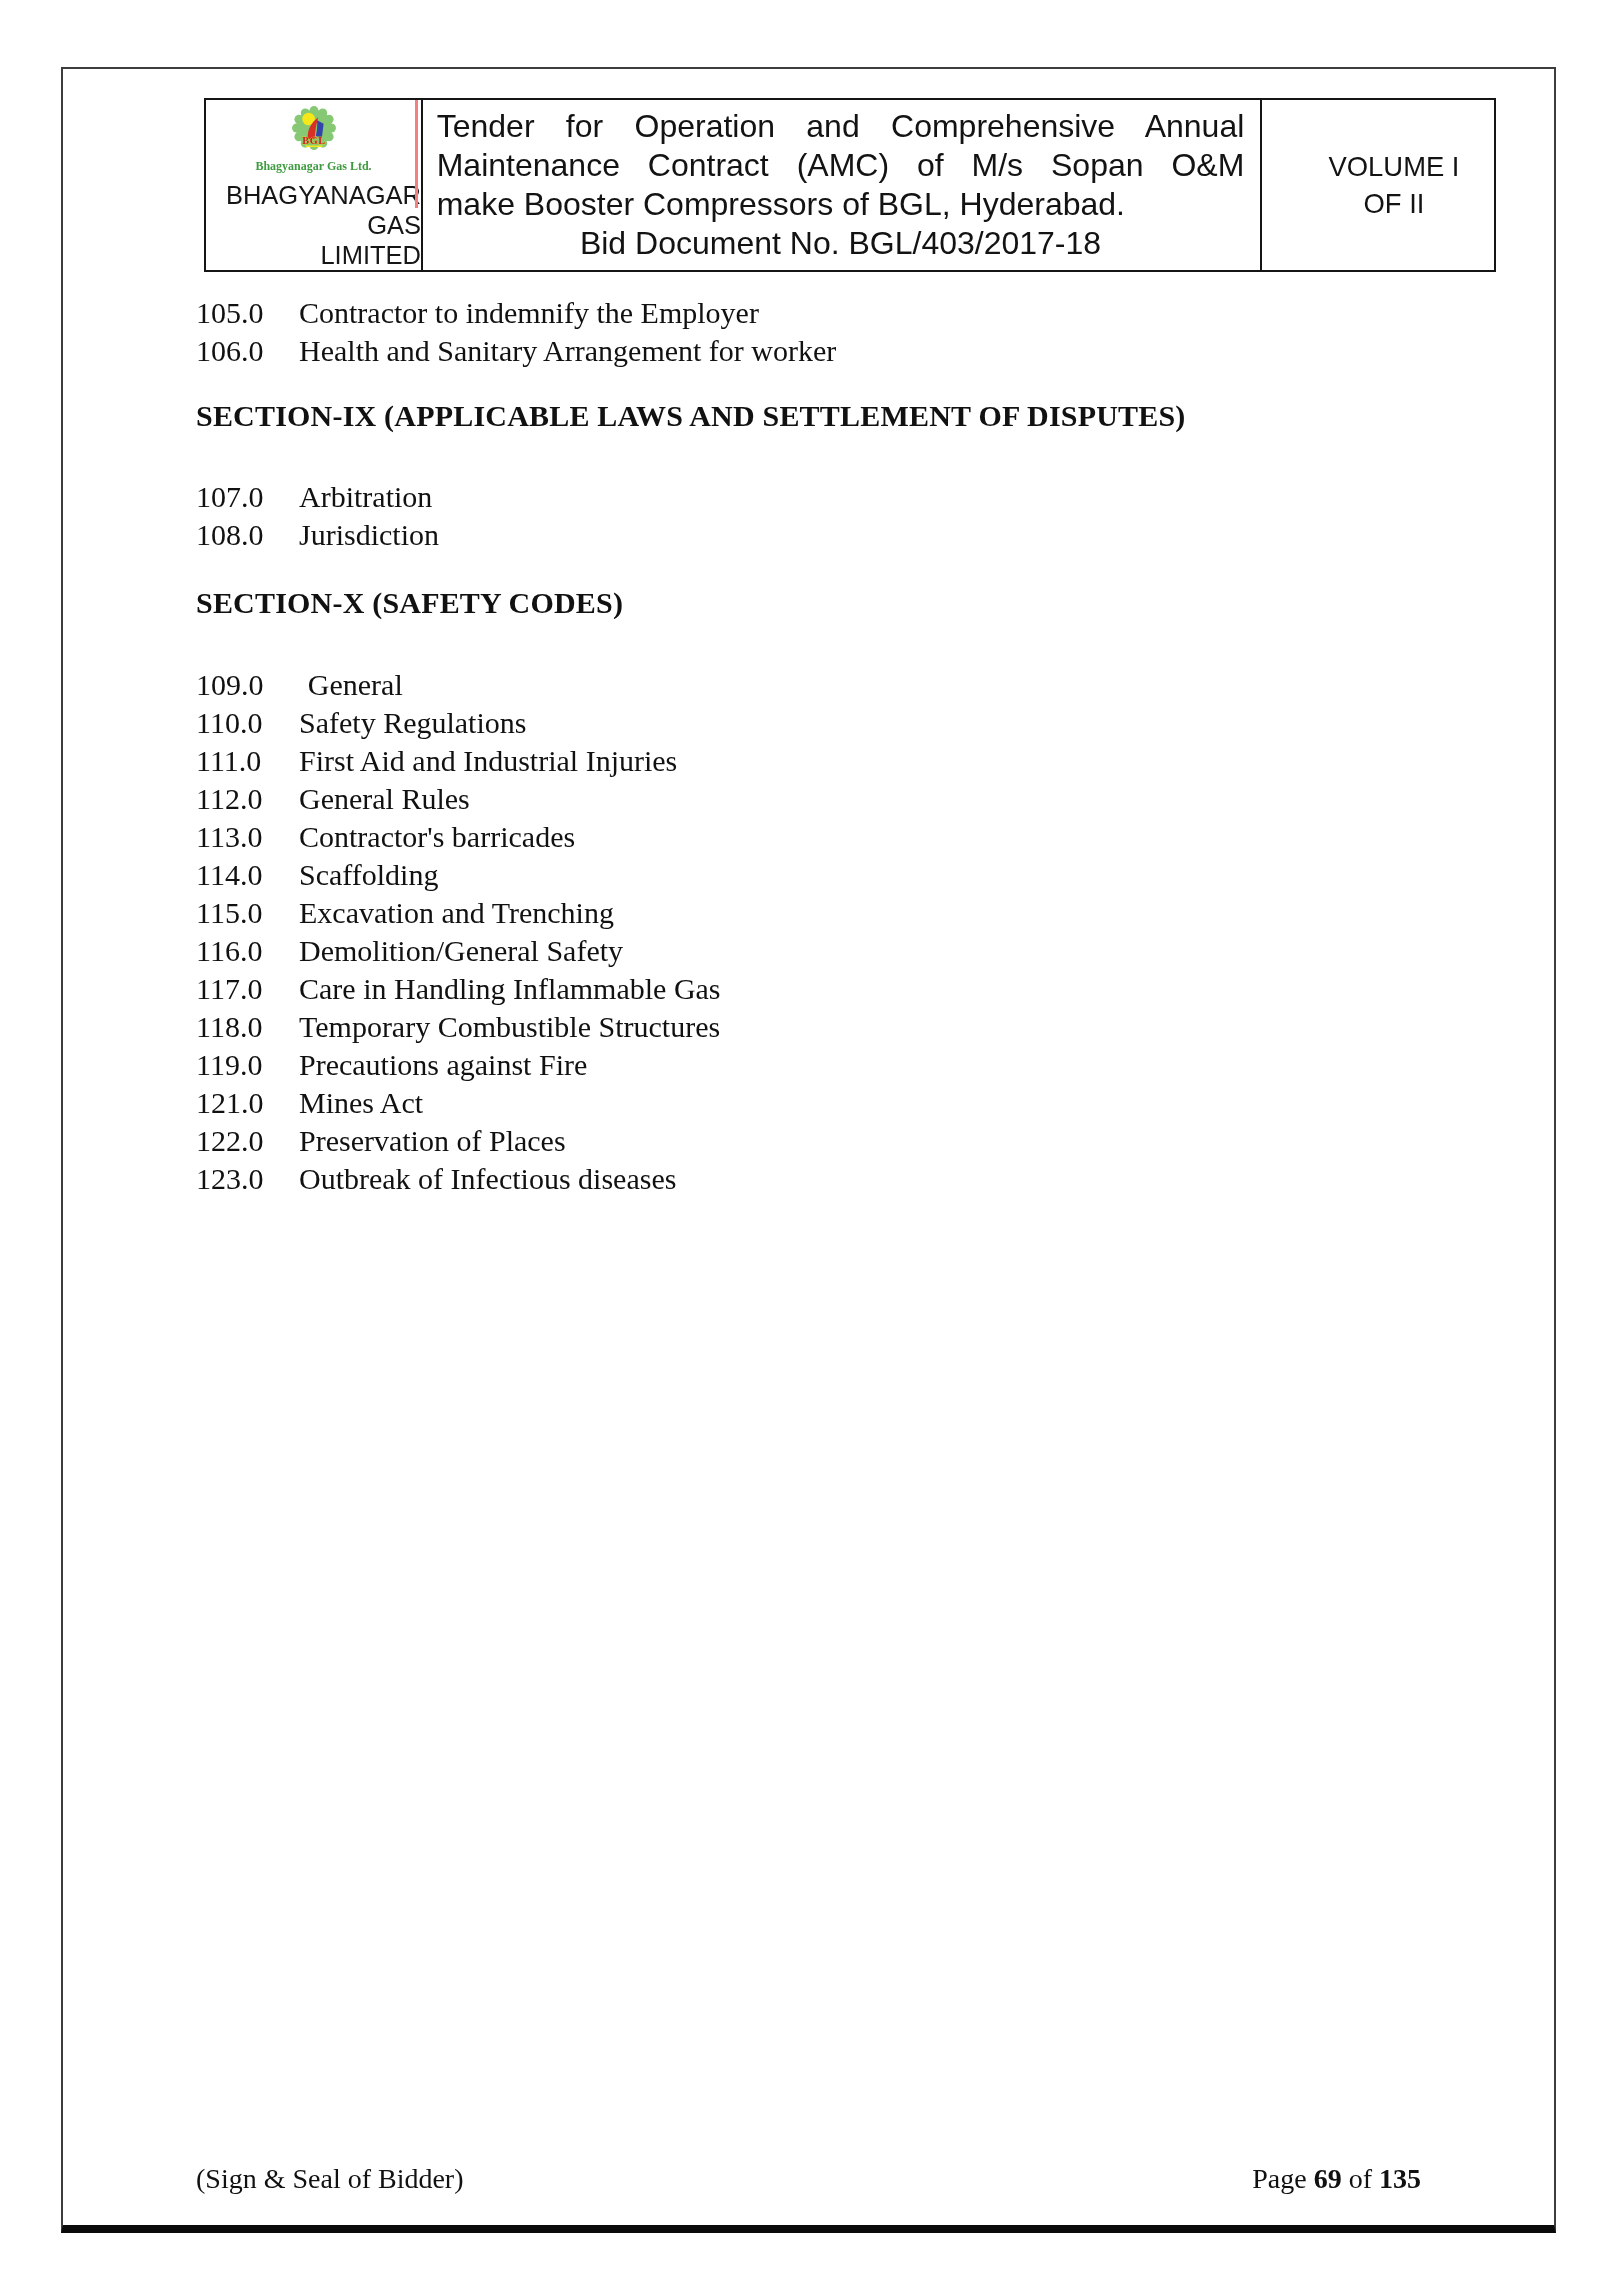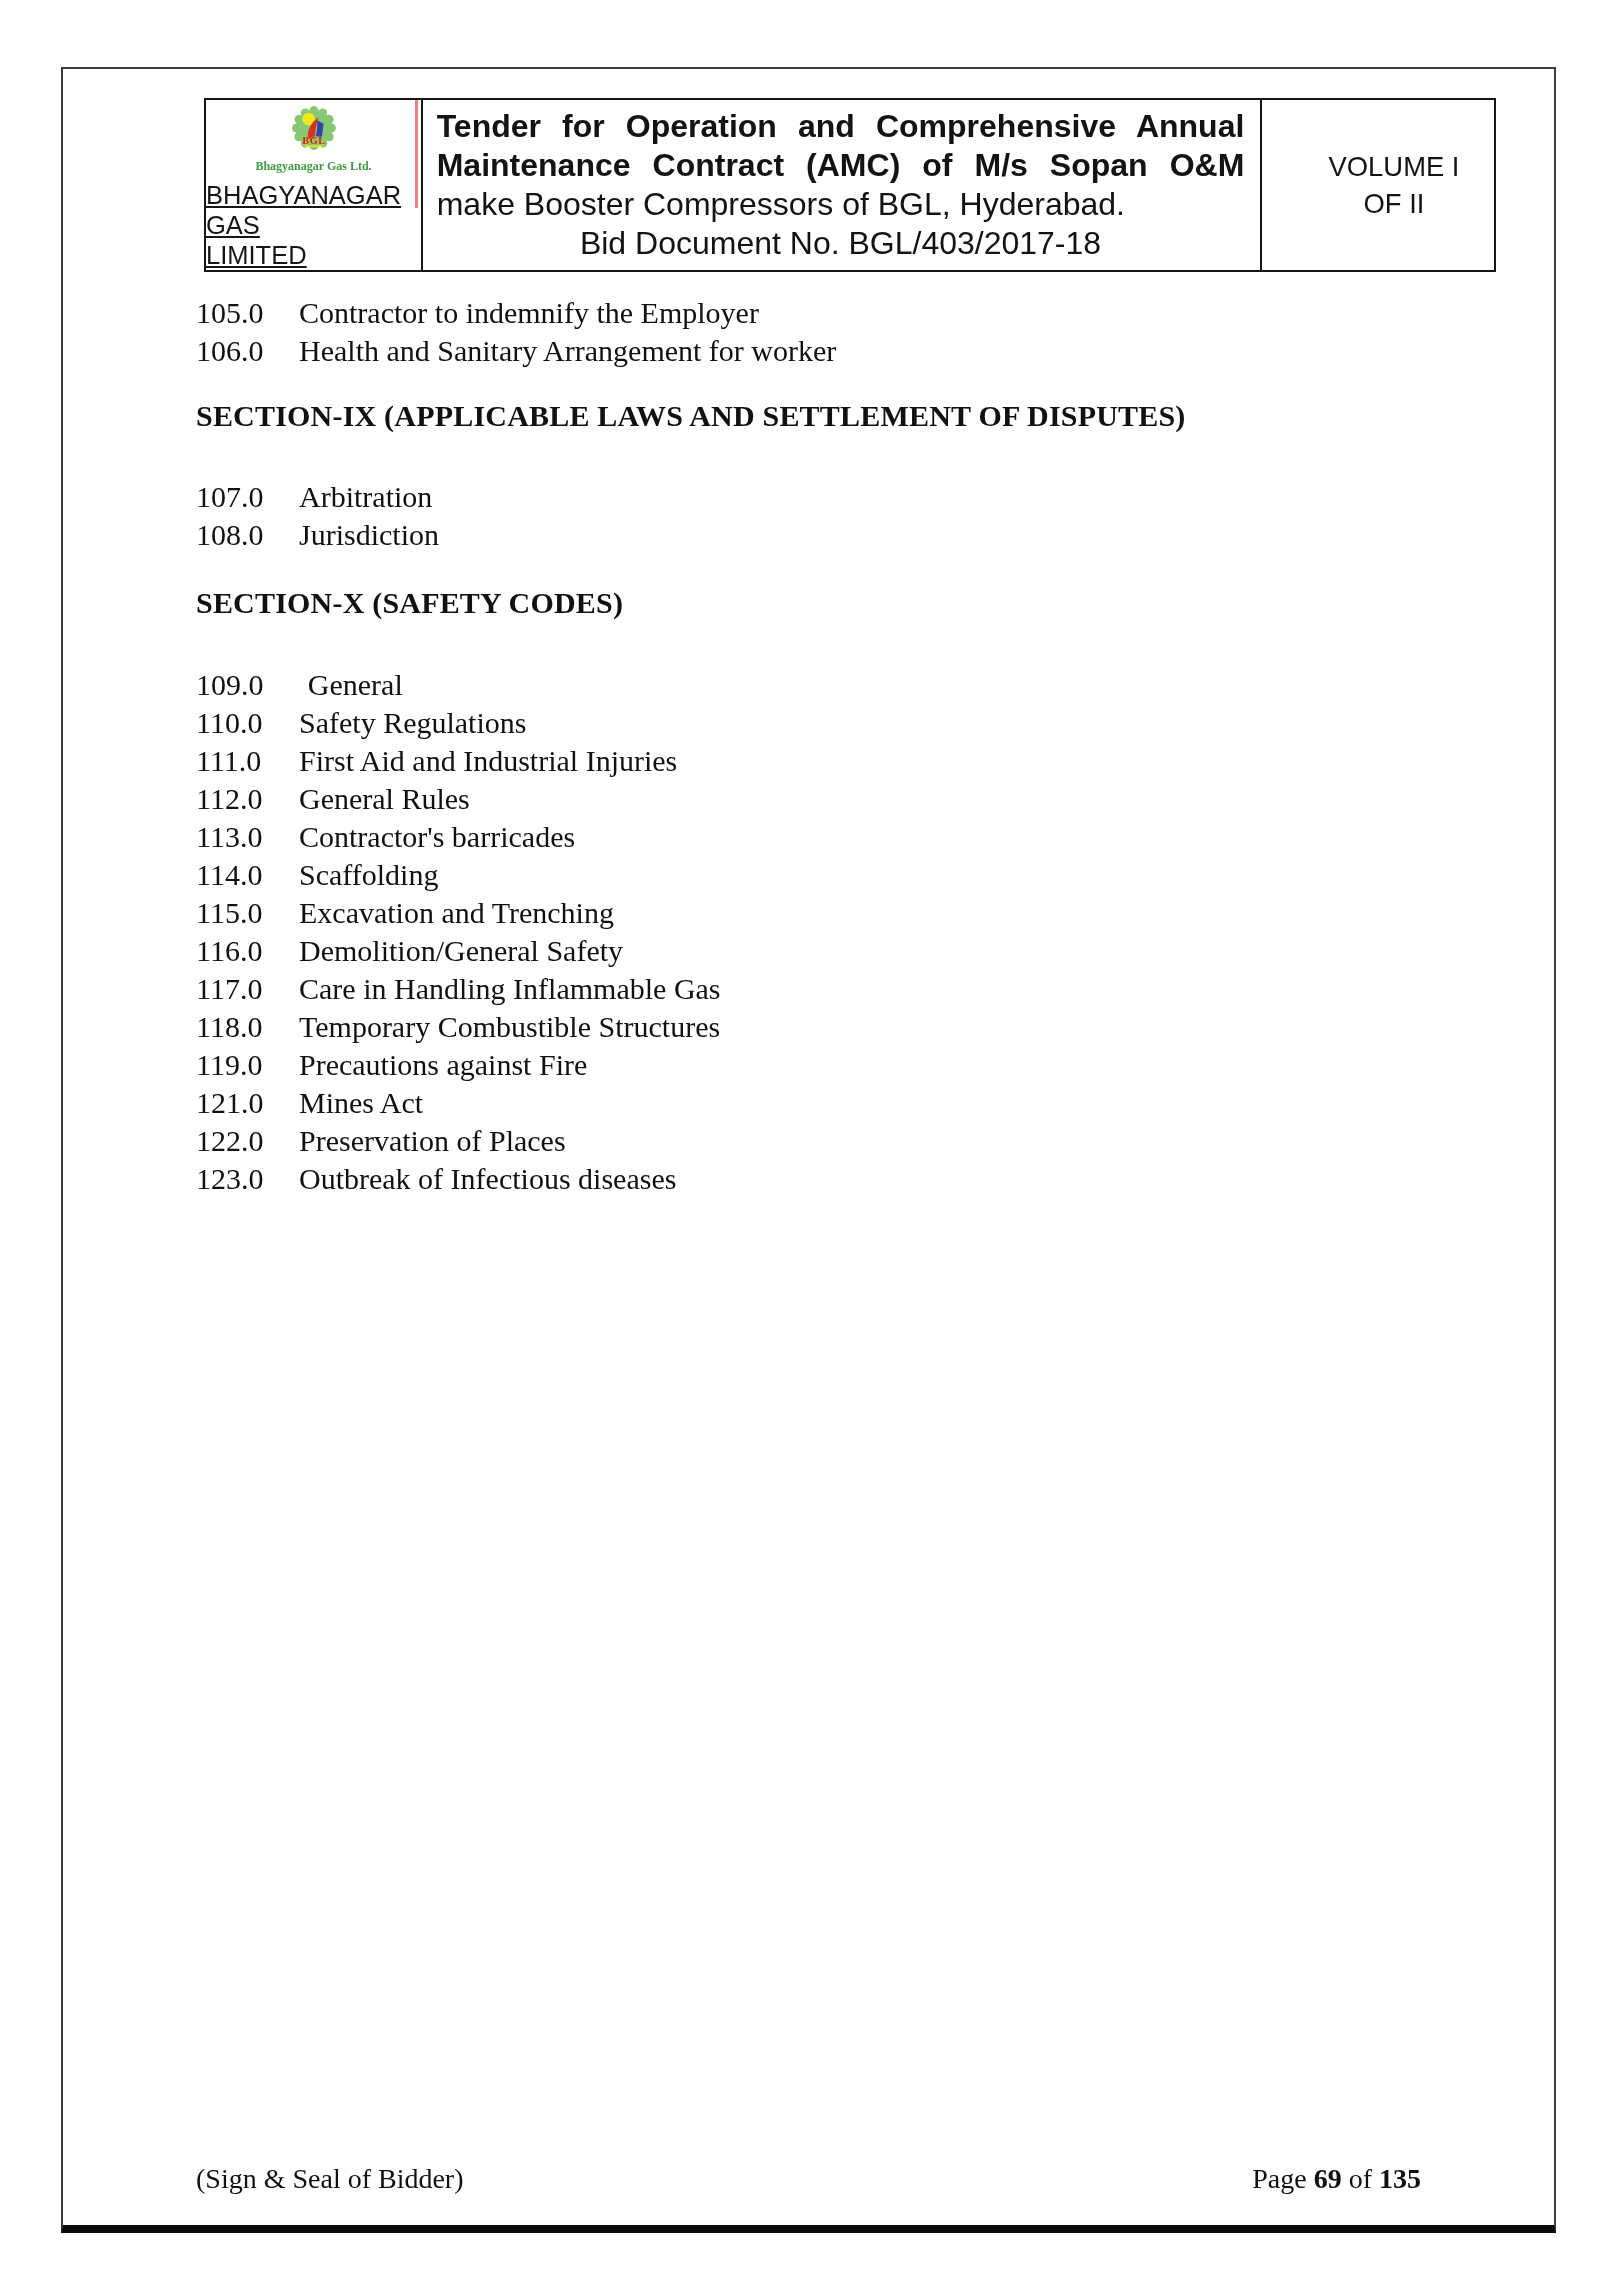--- a/index.html
+++ b/index.html
@@ -33,32 +33,31 @@
   .red-divider {
     position:absolute; left:209px; top:0; width:2.9px; height:108px;
     background:#F28080;
   }
   .logo-caption {
     font-family:"Liberation Serif", serif; font-weight:bold;
     font-size:12px; line-height:16.7px; color:#3F9B3F; margin-top:-2px;
   }
   .company-name {
     font-family:"Liberation Sans", sans-serif;
-    font-size:25.5px; line-height:30px; text-align:left; margin-top:4.9px;
+    font-size:25.5px; line-height:30px; text-align:right; margin-top:4.9px;
     color:#161616;
-    text-decoration:underline;
   }
   .cell-title {
     flex:1; box-sizing:border-box;
     border-right:2.9px solid #151515;
     padding:6.9px 15.7px 5.9px 13.7px;
     font-family:"Liberation Sans", sans-serif;
     font-size:32px; line-height:39px; color:#131313;
   }
-  .tl-just { text-align:justify; text-align-last:justify;font-weight:bold; }
+  .tl-just { text-align:justify; text-align-last:justify; }
   .tl-left { text-align:left; }
   .tl-center { text-align:center; }
   .cell-volume {
     width:200px; display:flex; flex-direction:column;
     align-items:center; justify-content:center;
     font-family:"Liberation Sans", sans-serif;
     font-size:27.4px; line-height:37px; color:#131313;padding-left:32px;
   }
 
   

